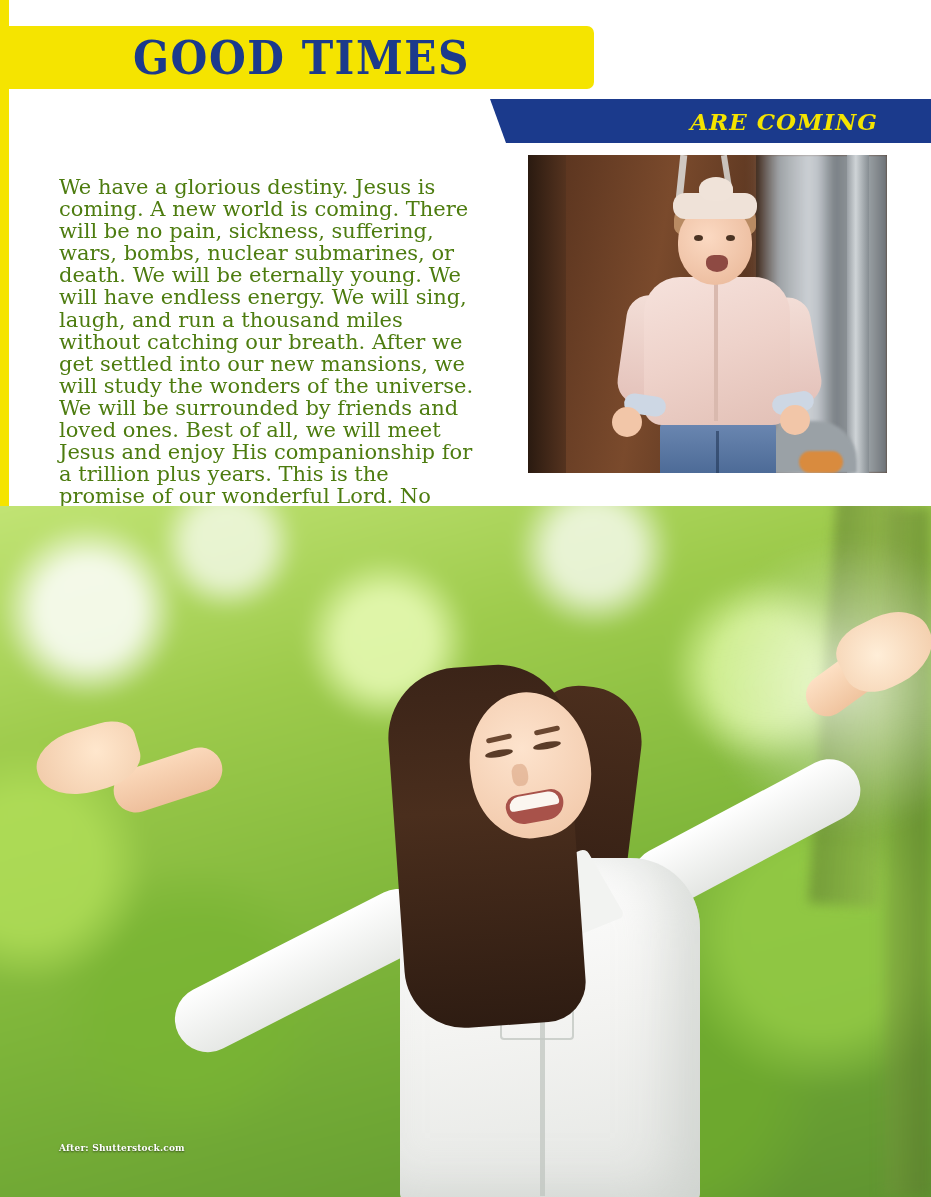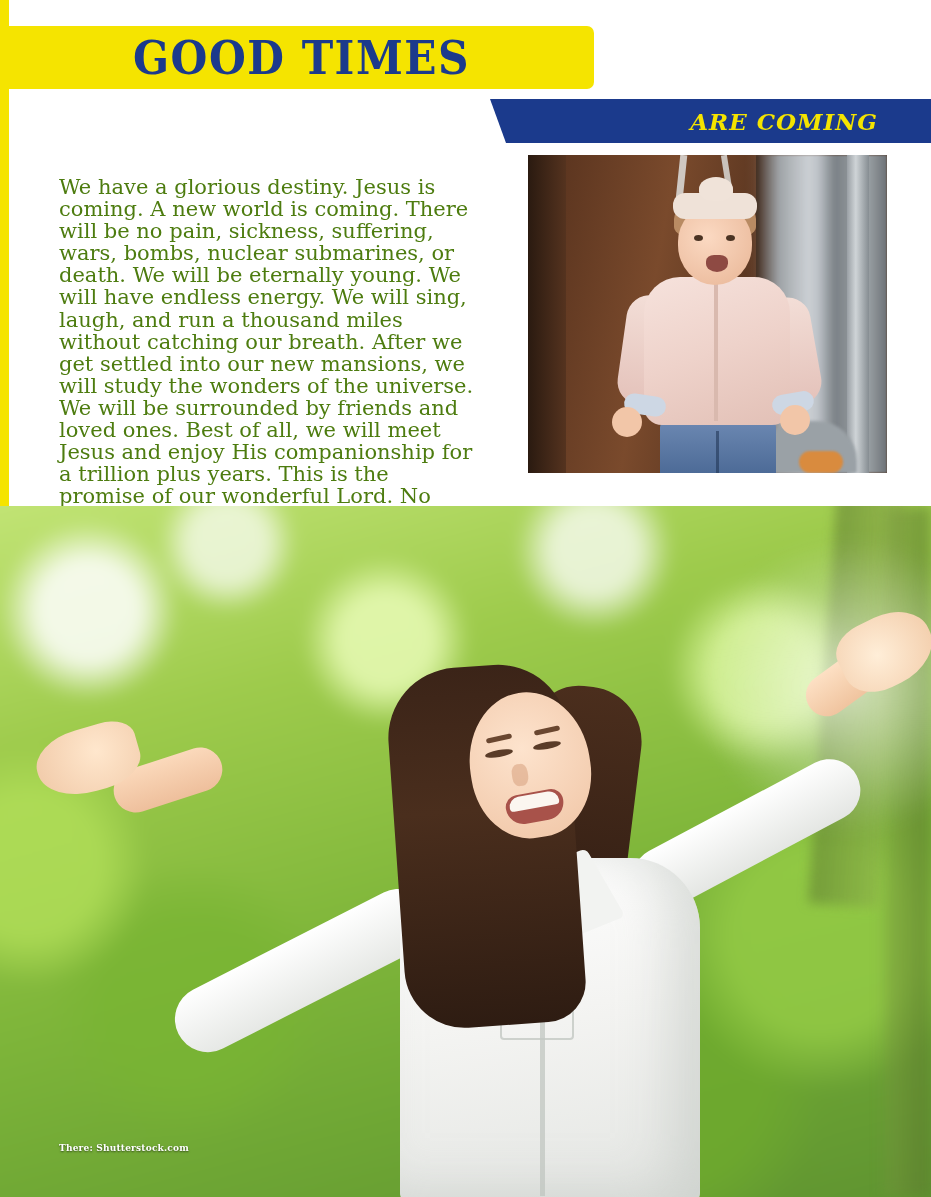--- a/index.html
+++ b/index.html
@@ -511,13 +511,13 @@
   <div class="w-brow-l"></div>
   <div class="w-brow-r"></div>
   <div class="w-eye-l"></div>
   <div class="w-eye-r"></div>
   <div class="w-nose"></div>
   <div class="w-mouth">
     <div class="w-teeth"></div>
   </div>
 </div>
 
-<div class="credit">There: Shutterstock.com</div>
+<div class="credit">After: Shutterstock.com</div>
 
 </body></html>

